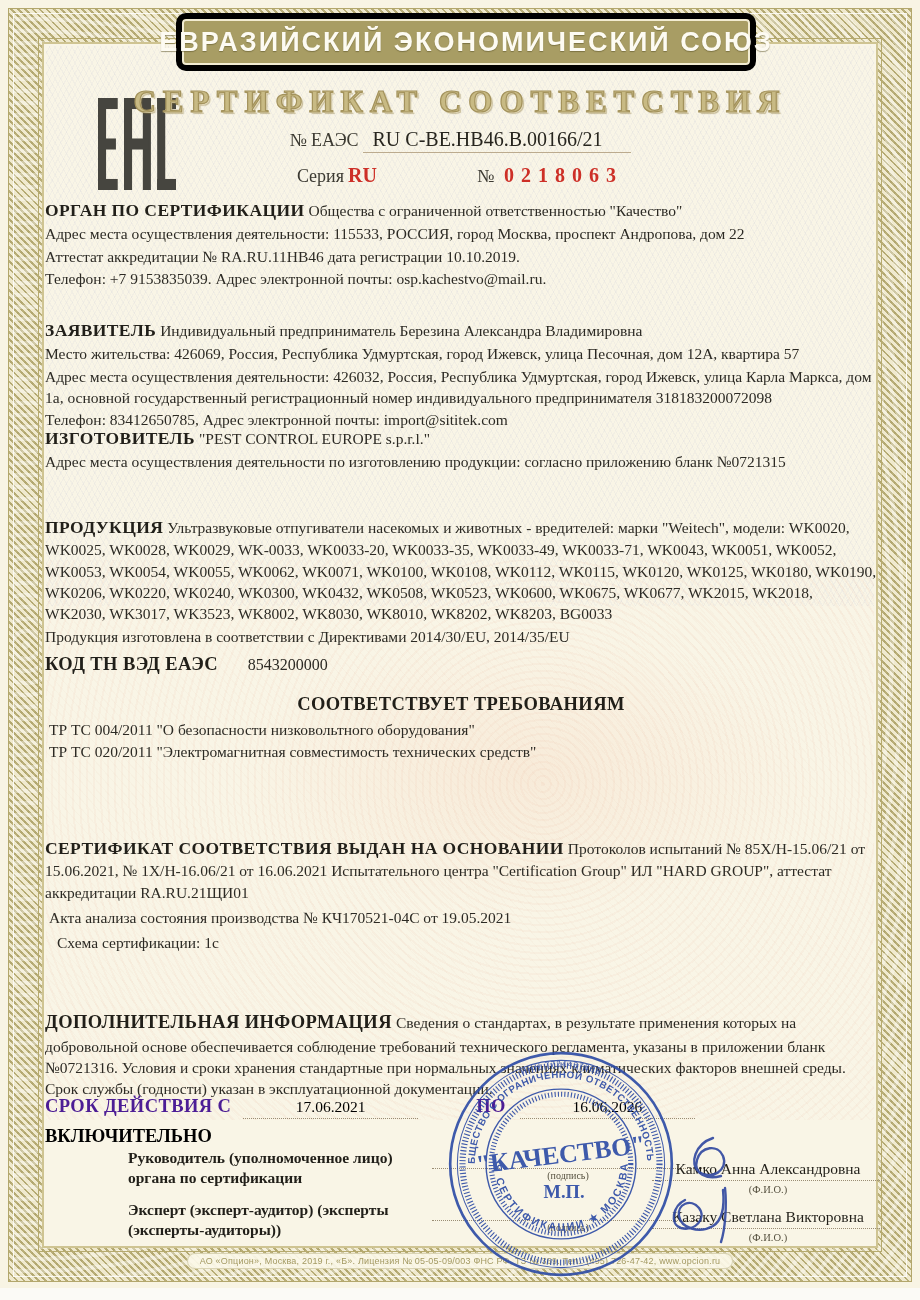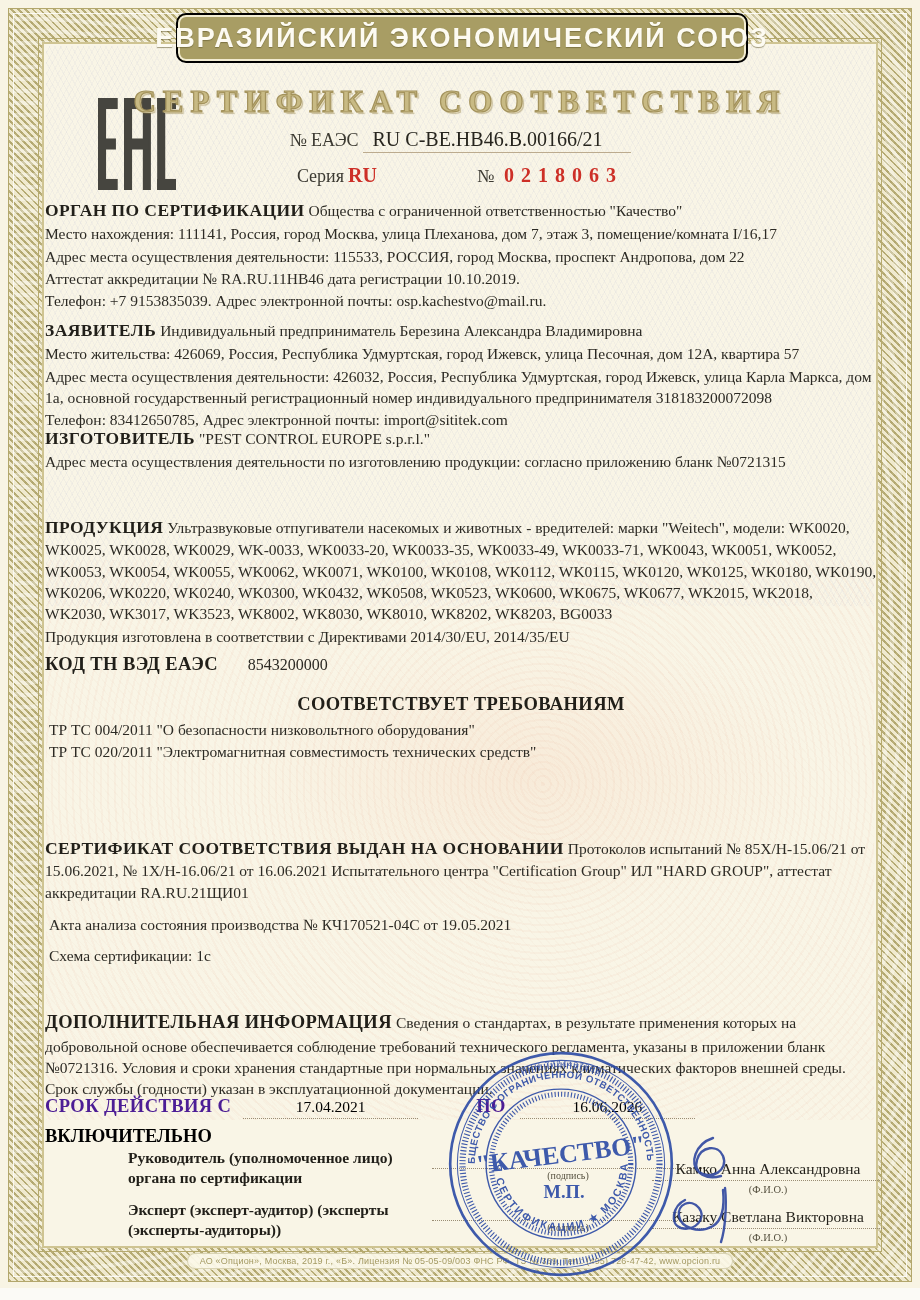--- a/index.html
+++ b/index.html
@@ -40,21 +40,21 @@
       radial-gradient(ellipse 420px 200px at 58% 38%, rgba(238,160,120,.12), transparent 70%),
       repeating-radial-gradient(circle at 60% 40%, rgba(220,120,90,.05) 0 2px, transparent 2px 7px),
       repeating-linear-gradient(48deg, rgba(210,150,120,.045) 0 1px, transparent 1px 6px);
   }
   .scan-edge{position:absolute; left:0; right:0; bottom:0; height:12px; background:#fbfaf6;}
 
   
   .banner{
     position:absolute; left:176px; top:13px; width:568px; height:46px;
     background:#a89d64; border-radius:10px;
-    border:2px solid #000000;
+    border:6px solid #000000;
     box-shadow:inset 0 0 0 2px #f2ecd2, inset 0 0 0 4px #a89d64;
     display:flex; align-items:center; justify-content:center;
   }
   .banner span{
     font-family:"Liberation Sans", sans-serif; font-weight:bold;
     color:#fdfbf2; font-size:27px; letter-spacing:2px; white-space:nowrap;
     text-shadow:0 1px 1px rgba(90,82,40,.55);
   }
   .eac{position:absolute; left:98px; top:98px;}
   .cert-title{
@@ -158,21 +158,20 @@
   <div class="seria-row">
     <span class="lbl">Серия</span>
     <span class="red">RU</span>
     <span class="gap"></span>
     <span class="lbl">№</span>
     <span class="red num">0218063</span>
   </div>
 
   <div class="section" style="top:198px">
     <span class="sec-title">ОРГАН ПО СЕРТИФИКАЦИИ</span><span class="sec-intro">Общества с ограниченной ответственностью "Качество"</span>
-    <div class="sec-line">Место нахождения: 111141, Россия, город Москва, улица Плеханова, дом 7, этаж 3, помещение/комната I/16,17</div>
     <div class="sec-line">Адрес места осуществления деятельности: 115533, РОССИЯ, город Москва, проспект Андропова, дом 22</div>
     <div class="sec-line">Аттестат аккредитации № RA.RU.11НВ46 дата регистрации 10.10.2019.</div>
     <div class="sec-line">Телефон: +7 9153835039. Адрес электронной почты: osp.kachestvo@mail.ru.</div>
   </div>
 
   <div class="section" style="top:318px">
     <span class="sec-title">ЗАЯВИТЕЛЬ</span><span class="sec-intro">Индивидуальный предприниматель Березина Александра Владимировна</span>
     <div class="sec-line">Место жительства: 426069, Россия, Республика Удмуртская, город Ижевск, улица Песочная, дом 12А, квартира 57</div>
     <div class="sec-line">Адрес места осуществления деятельности: 426032, Россия, Республика Удмуртская, город Ижевск, улица Карла Маркса, дом 1а, основной государственный регистрационный номер индивидуального предпринимателя 318183200072098</div>
     <div class="sec-line">Телефон: 83412650785, Адрес электронной почты: import@sititek.com</div>
@@ -194,30 +193,30 @@
   </div>
 
   <div class="section" style="top:692px">
     <div class="sec-title" style="font-size:18.5px">СООТВЕТСТВУЕТ ТРЕБОВАНИЯМ</div>
     <div class="sec-line" style="padding-left:4px">ТР ТС 004/2011 "О безопасности низковольтного оборудования"</div>
     <div class="sec-line" style="padding-left:4px">ТР ТС 020/2011 "Электромагнитная совместимость технических средств"</div>
   </div>
 
   <div class="section" style="top:836px">
     <span class="sec-title">СЕРТИФИКАТ СООТВЕТСТВИЯ  ВЫДАН НА ОСНОВАНИИ</span><span class="sec-intro">Протоколов испытаний № 85Х/Н-15.06/21 от 15.06.2021, № 1Х/Н-16.06/21 от 16.06.2021 Испытательного центра "Certification Group" ИЛ "HARD GROUP", аттестат аккредитации RA.RU.21ЩИ01</span>
-    <div class="sec-line" style="margin-top:11px; padding-left:4px">Акта анализа состояния производства № КЧ170521-04С от 19.05.2021</div>
-    <div class="sec-line" style="margin-top:10px; padding-left:4px">Схема сертификации: 1с</div>
+    <div class="sec-line" style="margin-top:4px; padding-left:4px">Акта анализа состояния производства № КЧ170521-04С от 19.05.2021</div>
+    <div class="sec-line" style="margin-top:4px; padding-left:12px">Схема сертификации: 1с</div>
   </div>
 
   <div class="section" style="top:1010px">
     <span class="sec-title" style="font-size:18.5px">ДОПОЛНИТЕЛЬНАЯ ИНФОРМАЦИЯ</span><span class="sec-intro">Сведения о стандартах, в результате применения которых на добровольной основе обеспечивается соблюдение требований технического регламента, указаны в приложении бланк №0721316. Условия и сроки хранения стандартные при нормальных значениях климатических факторов внешней среды. Срок службы (годности) указан в эксплуатационной документации.</span>
   </div>
 
   <div class="srok">
-    <span class="b">СРОК ДЕЙСТВИЯ С</span><span class="date d1">17.04.2021</span><span class="b po">ПО</span><span class="date d2">16.06.2026</span>
+    <span class="b">СРОК ДЕЙСТВИЯ С</span><span class="date d1">17.06.2021</span><span class="b po">ПО</span><span class="date d2">16.06.2026</span>
   </div>
   <div class="vkl">ВКЛЮЧИТЕЛЬНО</div>
 
   <div class="sigrow" style="top:1148px">
     <div class="sig-role">Руководитель (уполномоченное лицо) органа по сертификации</div>
     <div class="sig-line"></div>
     <div class="sig-line-lbl">(подпись)</div>
     <div class="sig-name" style="top:12px">Камко Анна Александровна</div>
     <div class="sig-name-lbl" style="top:36px">(Ф.И.О.)</div>
   </div>

